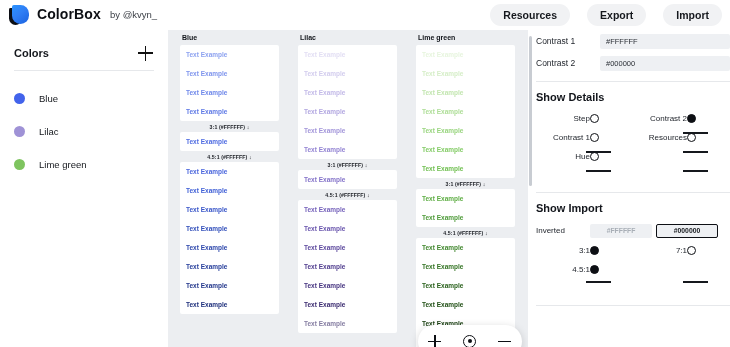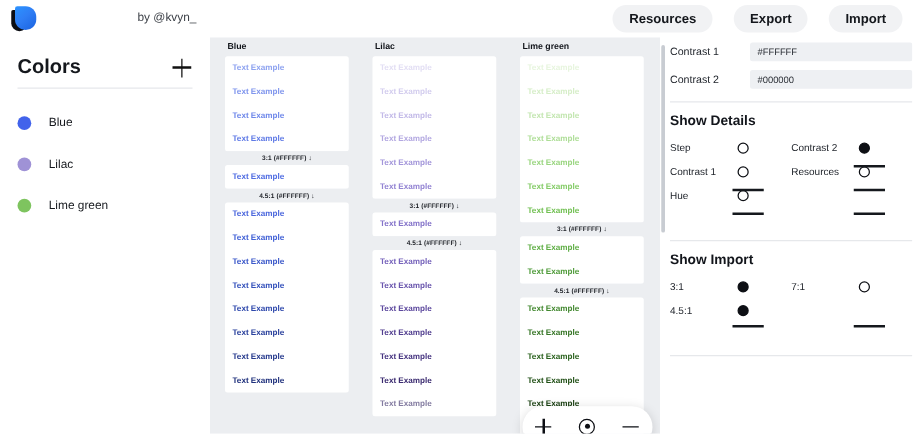--- a/index.html
+++ b/index.html
@@ -45,21 +45,21 @@
 
   
   .sidebar {
     position:absolute; left:0; top:30px; width:168px; height:317px;
     background:#fff;
   }
   .side-head {
     position:absolute; left:14px; top:15px; right:14px;
     display:flex; align-items:center; justify-content:space-between;
   }
-  .side-title { font-size:16px; font-weight:700; color:#14171c; }
+  .side-title { font-size:11px; font-weight:700; color:#14171c; }
   .plus-btn {
     width:16px; height:16px; position:relative; cursor:pointer; background:none; border:none;
   }
   .plus-btn::before, .plus-btn::after{
     content:""; position:absolute; background:#111;
   }
   .plus-btn::before{ left:0; top:7px; width:15px; height:1.8px; }
   .plus-btn::after{ left:6.6px; top:0.5px; width:1.8px; height:15px; }
   .side-rule {
     position:absolute; left:14px; right:14px; top:40px; height:1px; background:#e6e8eb;
@@ -133,21 +133,21 @@
   .frow { display:flex; align-items:center; height:22px; }
   .flabel { font-size:8.5px; color:#23272e; width:64px; flex:0 0 auto; }
   .finput {
     flex:1; height:15px; background:#eef0f3; border:none; border-radius:2px;
     font-family:"Liberation Sans",sans-serif; font-size:7.5px; color:#2a2e35;
     padding-left:6px; display:flex; align-items:center;
   }
   .sect-rule { height:1px; background:#e6e8eb; margin:7px 0 6px 0; }
   .sect-title { font-size:11px; font-weight:700; color:#12151b; padding:3px 0 6px 0; }
 
-  .grid2 { display:flex; }
+  .grid2 { display:flex;text-align:right; }
   .gcol { width:97px; }
   .orow { display:flex; align-items:center; height:19px; position:relative; }
   .olabel { font-size:8px; color:#23272e; width:54px; flex:0 0 auto; }
   .radio {
     width:9px; height:9px; border:1.4px solid #0d0f14; border-radius:50%;
     background:#fff; cursor:pointer; flex:0 0 auto;
   }
   .radio.on { background:#0d0f14; }
   .rule-artifact {
     position:absolute; left:50px; width:25px; height:1.6px; background:#15181d;
@@ -167,20 +167,21 @@
 </head>
 <body>
 
 <div class="app">
 
   <div class="topbar">
     <div class="logo-wrap">
       <div class="logo-dark"></div>
       <div class="logo-blue"></div>
     </div>
+    <div class="brand">ColorBox</div>
     <div class="brand-by">by @kvyn_</div>
 
     <div class="topbtns">
       <button class="pill">Resources</button>
       <button class="pill">Export</button>
       <button class="pill">Import</button>
     </div>
   </div>
 
   <div class="sidebar">
@@ -348,20 +349,25 @@
           </div>
           <div class="orow">
             <span class="rule-artifact" style="top:4px"></span>
           </div>
         </div>
       </div>
 
       <div class="sect-rule"></div>
       <div class="sect-title">Show Import</div>
 
+      <div class="lvl-row">
+        <span class="lvl-label">Inverted</span>
+        <span class="chip unsel">#FFFFFF</span>
+        <span class="chip sel gap">#000000</span>
+      </div>
 
       <div class="grid2">
         <div class="gcol">
           <div class="orow">
             <span class="olabel">3:1</span>
             <span class="radio on"></span>
           </div>
           <div class="orow">
             <span class="olabel">4.5:1</span>
             <span class="radio on"></span>

